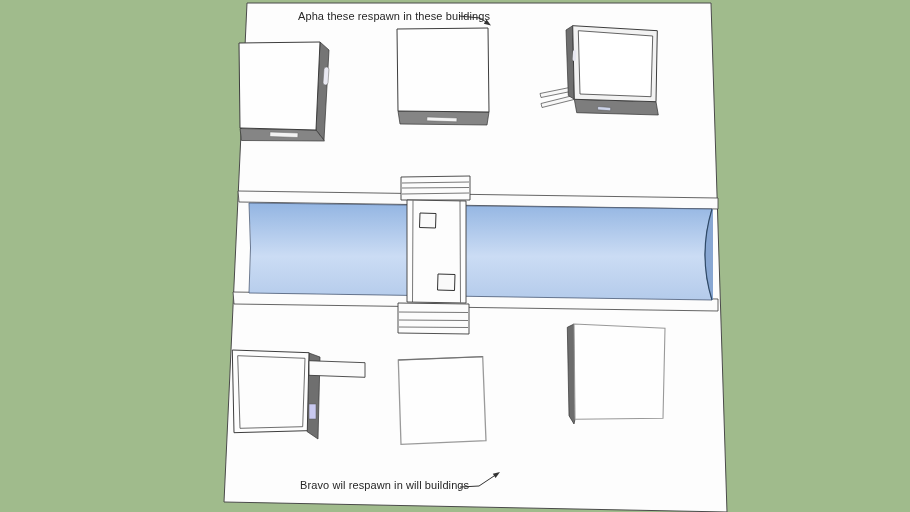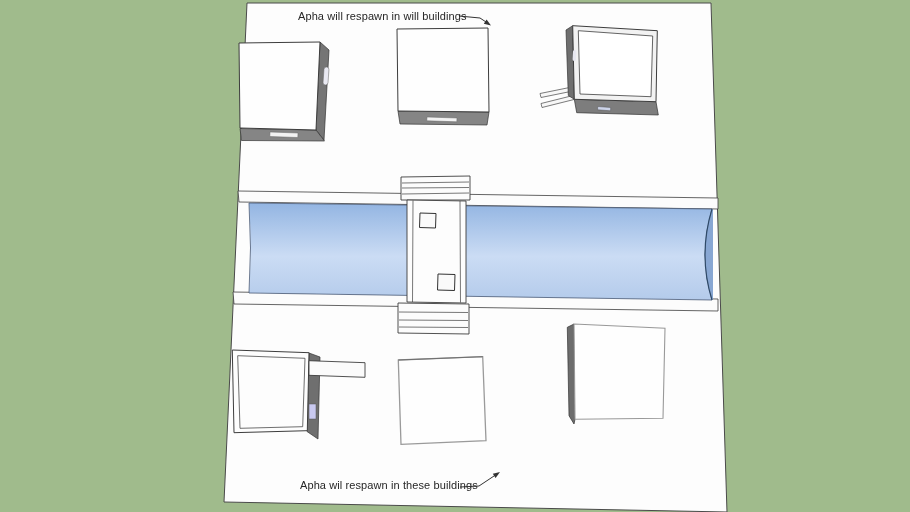--- a/index.html
+++ b/index.html
@@ -105,17 +105,17 @@
     <g>
       <polyline points="459,16 480,18 489,24" fill="none" stroke="#333333" stroke-width="1"></polyline>
       <polygon points="491,25.4 483.8,23.8 486.6,19.4" fill="#333333"></polygon>
     </g>
     <g>
       <polyline points="460,487 479,486 497,474" fill="none" stroke="#333333" stroke-width="1"></polyline>
       <polygon points="500,472 495.6,478.1 492.8,473.7" fill="#333333"></polygon>
     </g>
   </svg>
 
-  <div class="annotation annotation-alpha">Apha will respawn in will buildings</div>
+  <div class="annotation annotation-alpha">Apha these respawn in these buildings</div>
 
-  <div class="annotation annotation-bravo">Apha wil respawn in these buildings</div>
+  <div class="annotation annotation-bravo">Bravo wil respawn in will buildings</div>
 
 </div>
 
 </body></html>

